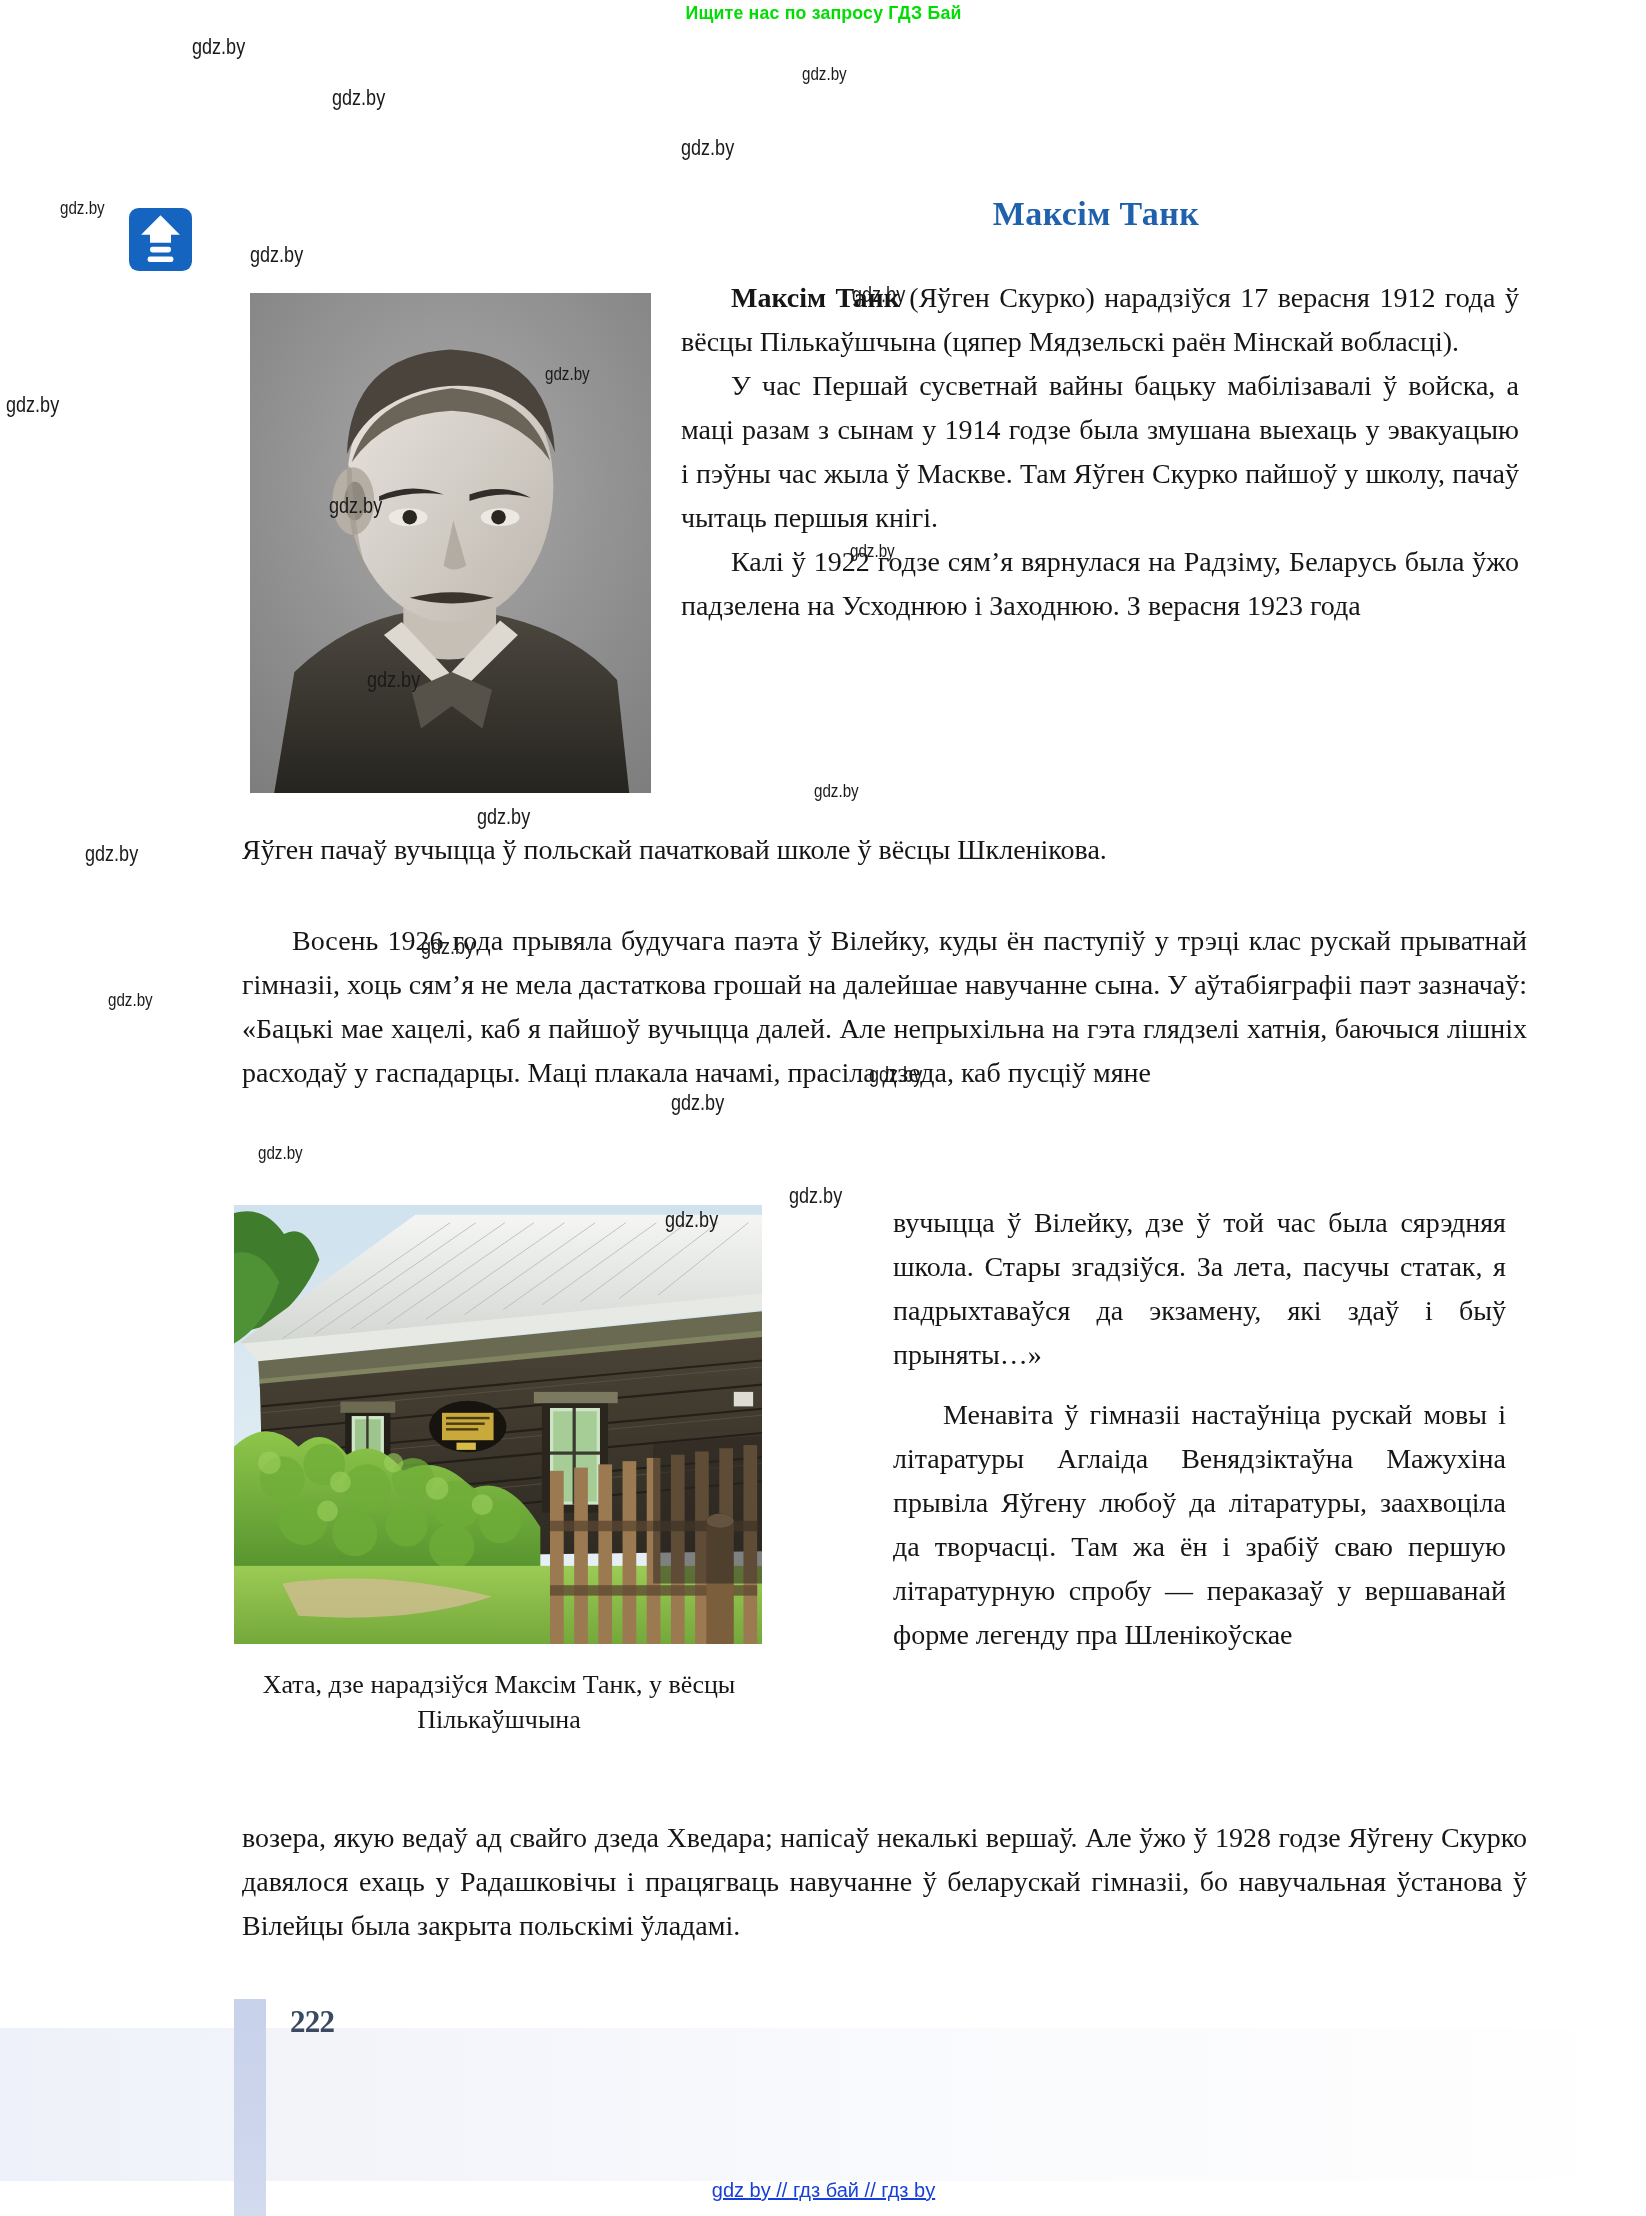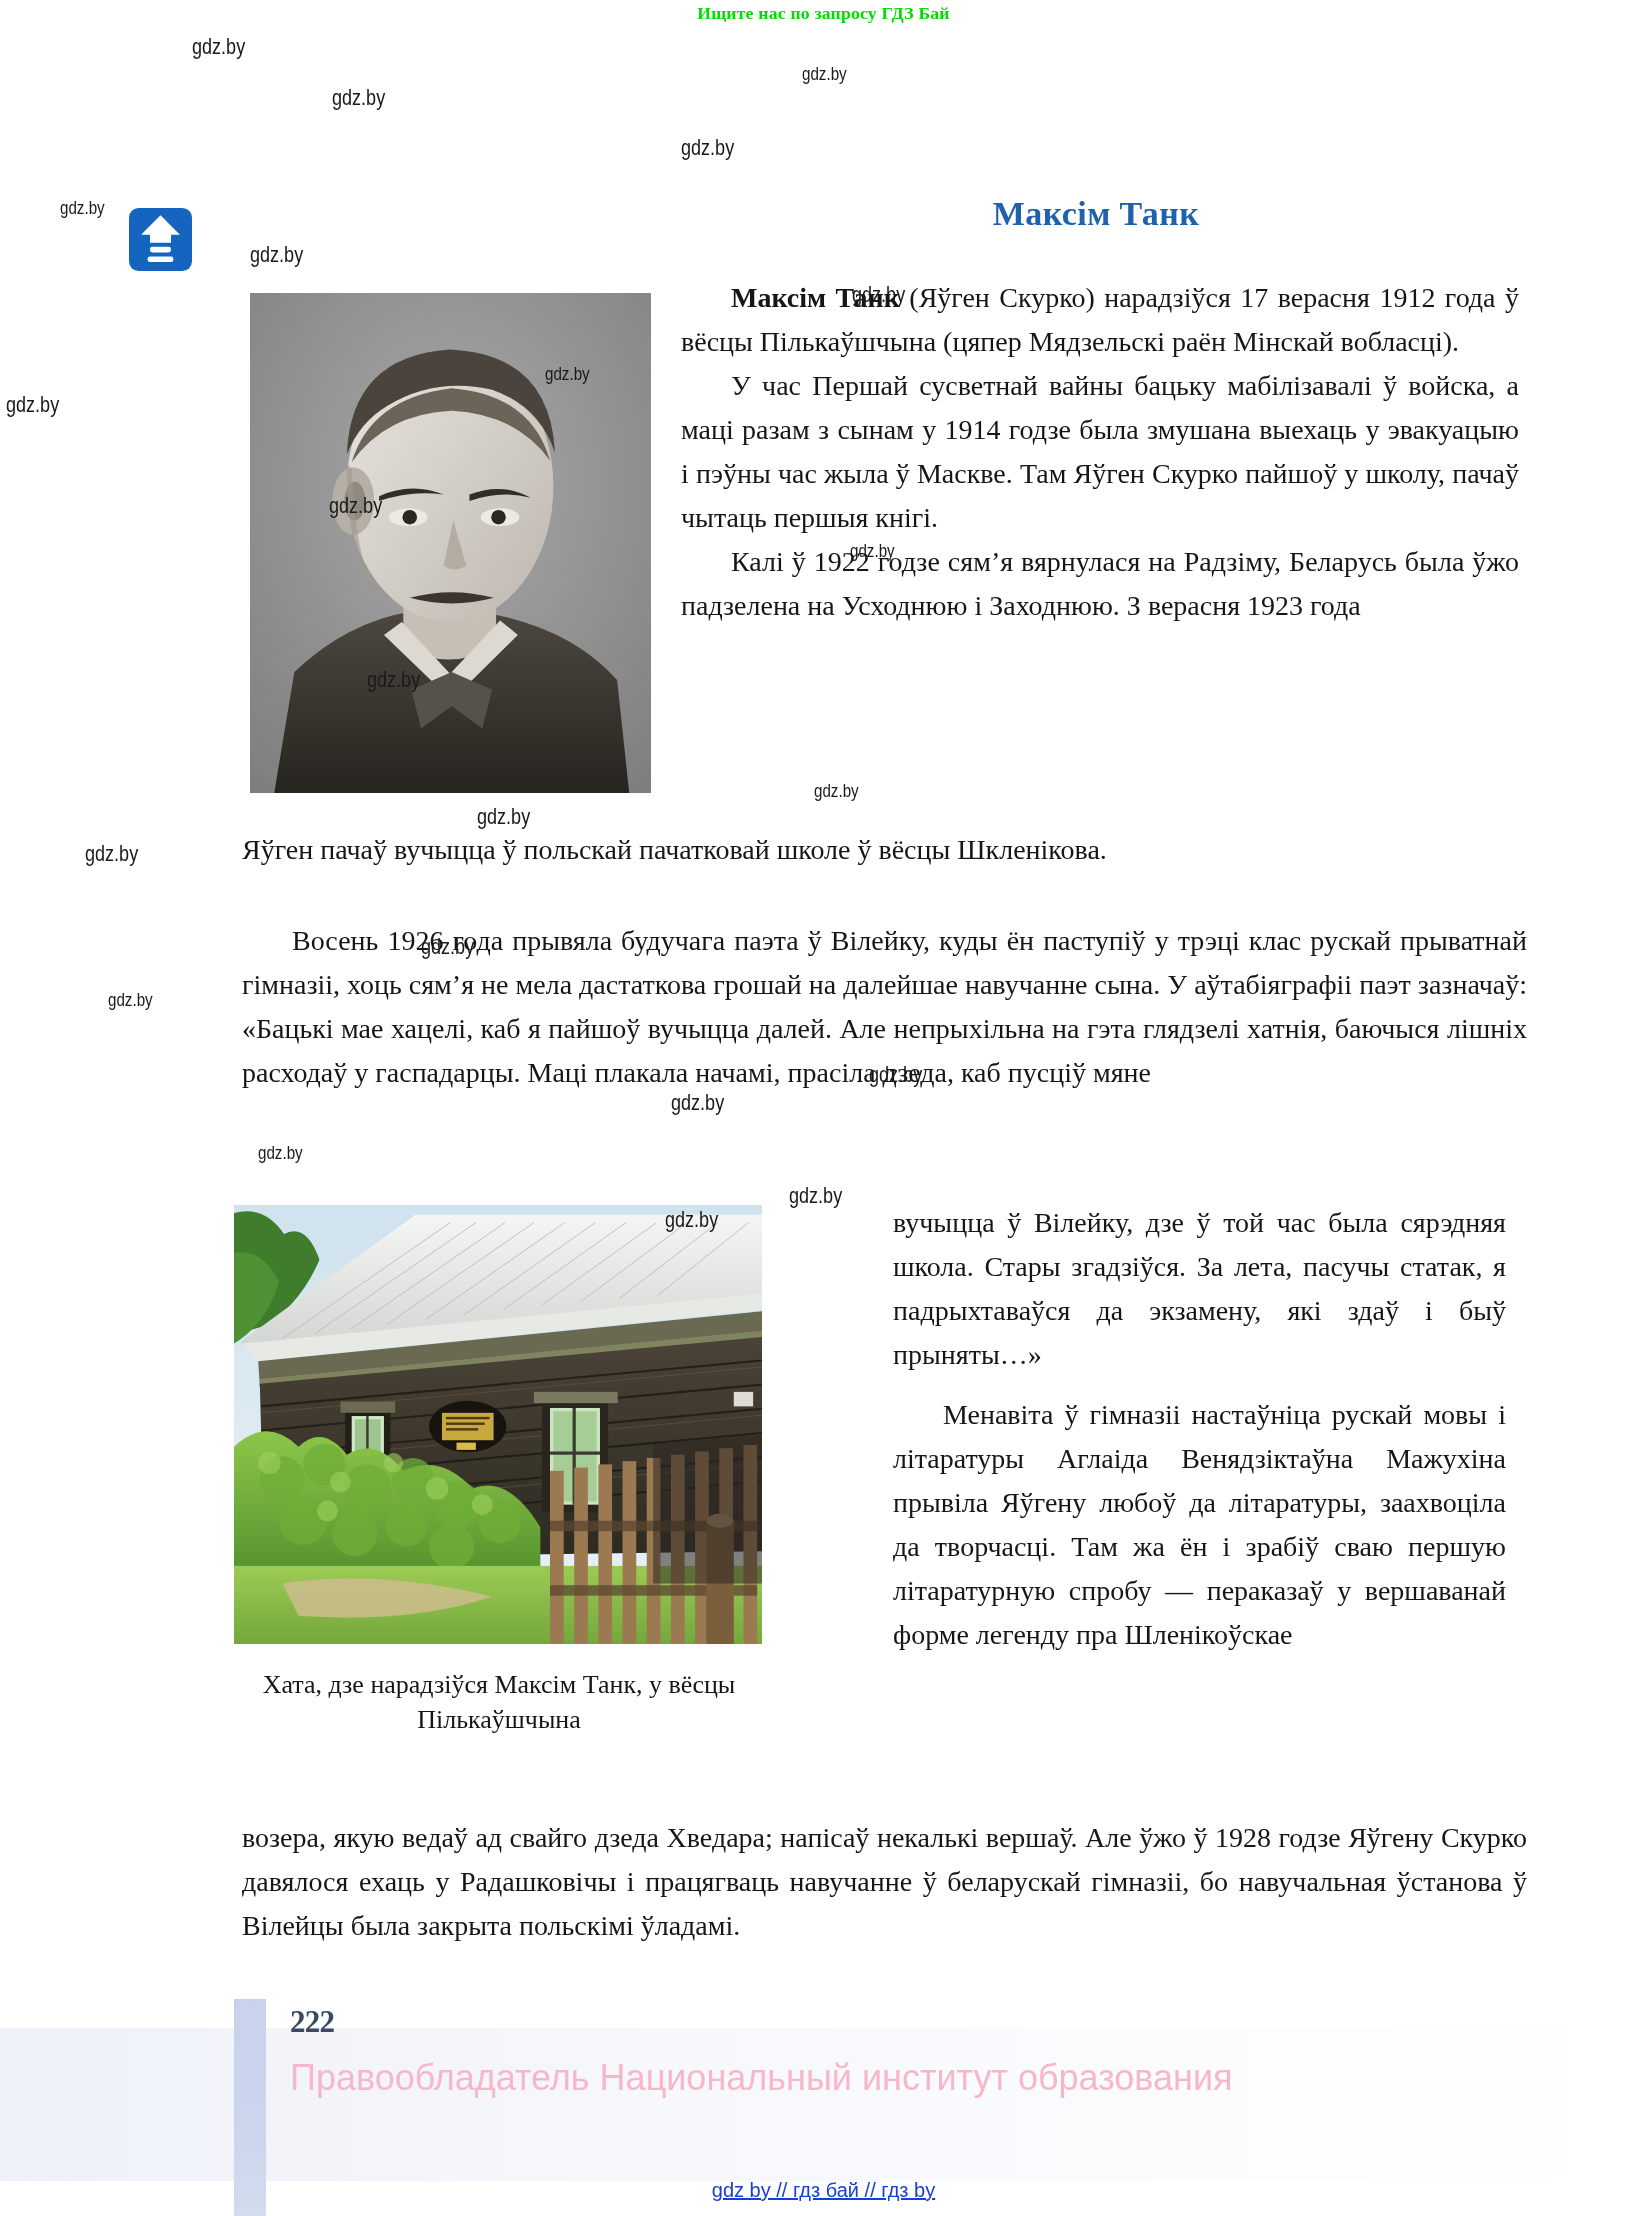--- a/index.html
+++ b/index.html
@@ -15,21 +15,21 @@
     font-family: "Liberation Serif", "DejaVu Serif", serif;
   }
 
   
   .promo-header {
     position: absolute;
     top: 3.2px;
     left: 0;
     width: 100%;
     text-align: center;
-    font-family: Liberation Serif, serif;
+    font-family: Liberation Sans, sans-serif;
     font-size: 17.7px;
     font-weight: 700;
     color: #00dd00;
     letter-spacing: 0.2px;
     z-index: 30;
   }
 
   
   .wm {
     position: absolute;
@@ -449,21 +449,20 @@
     <p>Менавіта ў гімназіі настаўніца рускай мовы і літаратуры Аглаіда Венядзіктаўна Мажухіна прывіла Яўгену любоў да літаратуры, заахвоціла да творчасці. Там жа ён і зрабіў сваю першую літаратурную спробу — пераказаў у вершаванай форме легенду пра Шленікоўскае</p>
   </div>
 
   <div class="full p3">
     <p>возера, якую ведаў ад свайго дзеда Хведара; напісаў некалькі вершаў. Але ўжо ў 1928 годзе Яўгену Скурко давялося ехаць у Радашковічы і працягваць навучанне ў беларускай гімназіі, бо навучальная ўстанова ў Вілейцы была закрыта польскімі ўладамі.</p>
   </div>
 
   <div class="page-bar"></div>
   <div class="page-num">222</div>
 
-  <div class="copyright">Правообладатель Национальный институт образования</div>
 
 </div>
 
 <div id="wm-layer">
     <div class="wm" style="left: 192px; top: 34px;">gdz.by</div>
     <div class="wm sm" style="left: 802px; top: 63px;">gdz.by</div>
     <div class="wm" style="left: 332px; top: 85px;">gdz.by</div>
     <div class="wm" style="left: 681px; top: 135px;">gdz.by</div>
     <div class="wm sm" style="left: 60px; top: 197px;">gdz.by</div>
     <div class="wm" style="left: 250px; top: 242px;">gdz.by</div>

